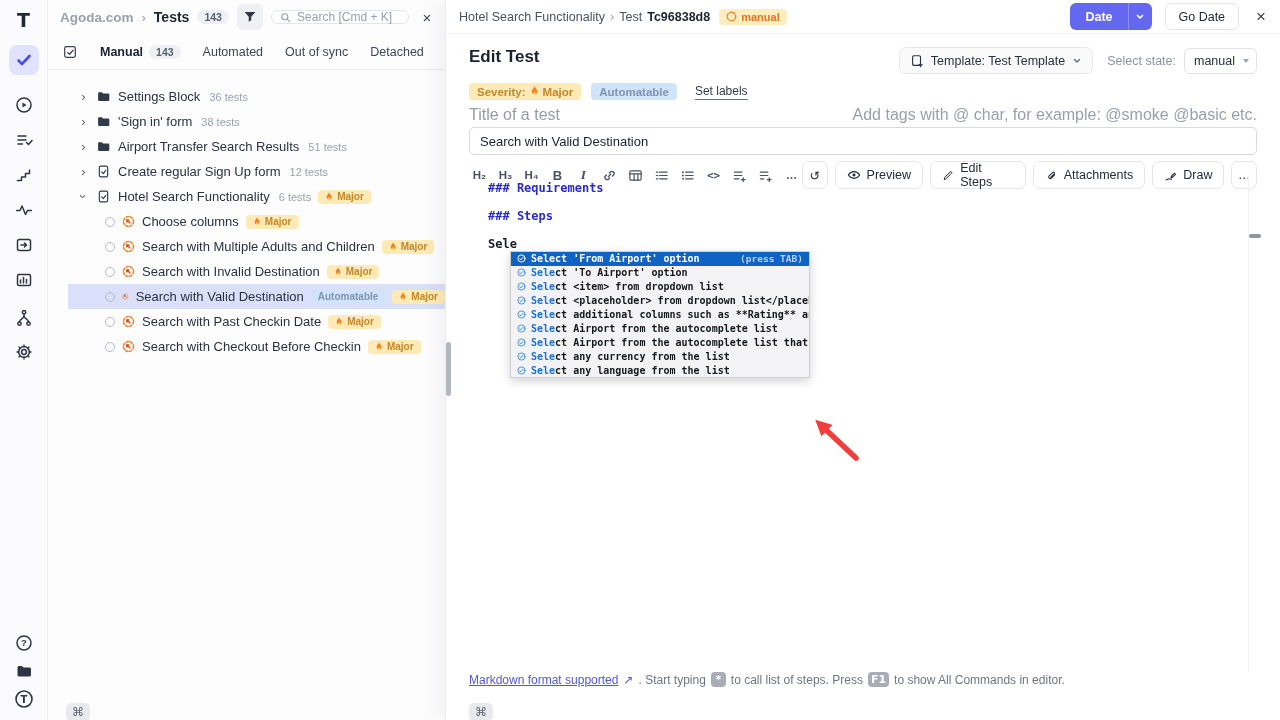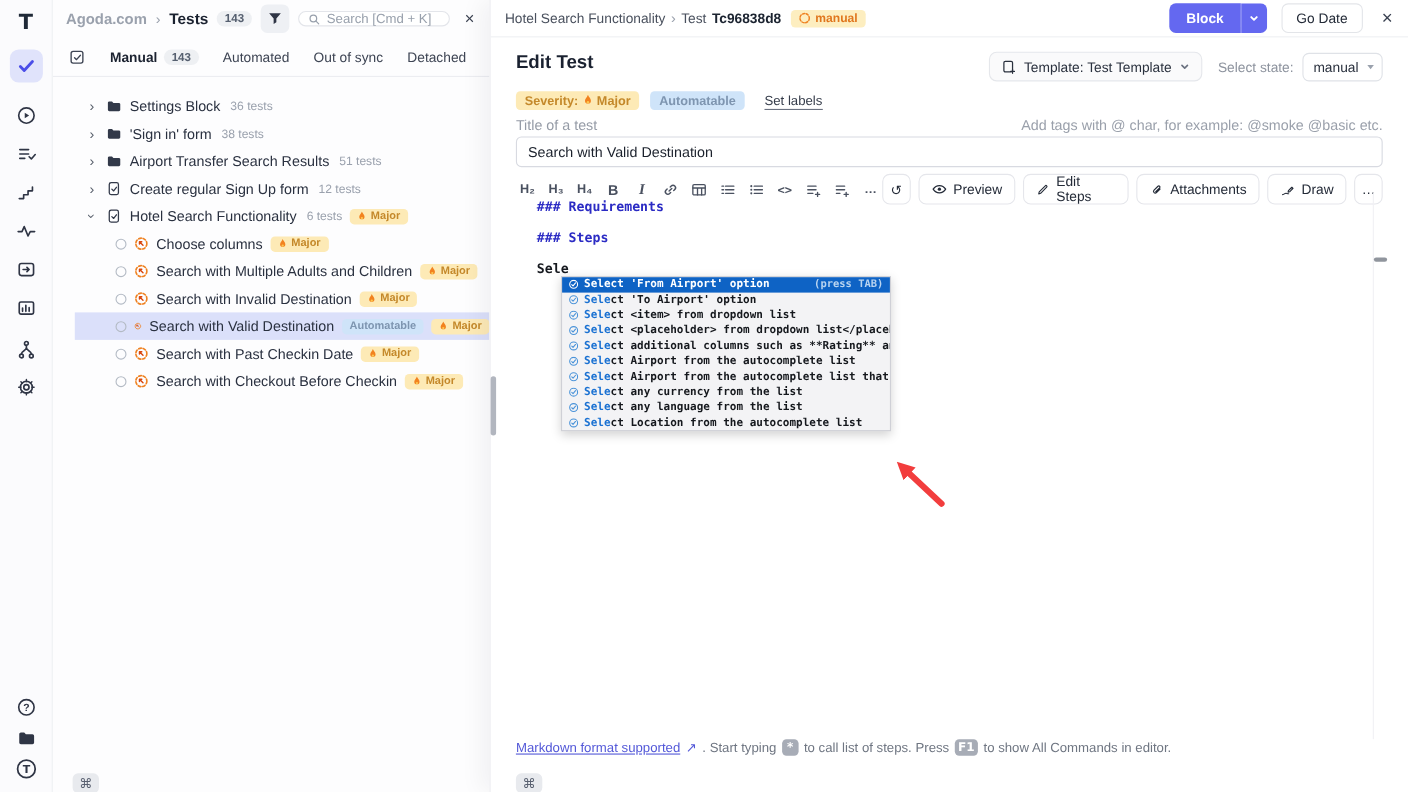--- a/index.html
+++ b/index.html
@@ -60,21 +60,21 @@
   .d-title { font-size:17px; font-weight:700; color:#1a2130; }
   .hr-right { margin-left:auto; display:flex; align-items:center; gap:8px; }
   .template-btn { height:27px; background:#fafafb; border:1px solid #e5e7eb; border-radius:7px; display:flex; align-items:center; gap:7px; padding:0 10px; font-size:12.5px; color:#2a313e; }
   .state-label { font-size:12.5px; color:#8d939e; margin-left:6px; }
   .state-select { height:26px; min-width:64px; border:1px solid #dfe2e7; border-radius:6px; background:#fff; display:flex; align-items:center; gap:8px; padding:0 7px 0 9px; font-size:12.5px; color:#2a313e; }
   .tri-down { width:0; height:0; border-left:3.5px solid transparent; border-right:3.5px solid transparent; border-top:4.5px solid #9aa1ad; }
   .badge-row { display:flex; align-items:center; gap:10px; margin-top:9px; }
   .chip-sev { display:inline-flex; align-items:center; gap:4px; background:#fdeab6; color:#c4882a; border-radius:4px; padding:2.5px 8px; font-size:11.5px; font-weight:600; }
   .chip-auto2 { background:#cfe4f9; color:#7e95b0; border-radius:4px; padding:2.5px 8px; font-size:11.5px; font-weight:600; }
   .set-labels { font-size:12px; color:#343b49; font-weight:500; border-bottom:1px solid #6a7180; padding-bottom:1px; margin-left:8px; }
-  .label-row { display:flex; margin-top:6px; font-size:13px; color:#959ba6;align-items:flex-end; }
+  .label-row { display:flex; margin-top:6px; font-size:16px; color:#959ba6;align-items:flex-end; }
   .tags-hint { margin-left:auto; color:#9aa0ab; }
   .title-input { margin-top:3px; width:100%; height:28px; border:1px solid #d8dae1; border-radius:5px; padding:0 10px; font-size:13px; color:#1b212c; font-family:inherit; outline:none; }
   .toolbar { display:flex; align-items:center; margin-top:6px; }
   .fmt { display:flex; align-items:center; gap:5px; color:#4a5160; }
   .fbtn { min-width:21px; height:22px; display:flex; align-items:center; justify-content:center; border-radius:4px; font-size:11.5px; font-weight:600; font-family:"Liberation Sans","DejaVu Sans",sans-serif; }
   .fbtn.b { font-weight:800; font-size:13px; }
   .fbtn.i { font-style:italic; font-family:"Liberation Serif",serif; font-size:13.5px; }
   .fbtn.code { font-family:"DejaVu Sans Mono",monospace; font-weight:700; font-size:11px; }
   .tb-right { margin-left:auto; display:flex; align-items:center; gap:7px; }
   .tbtn { height:28px; border:1px solid #e5e6eb; background:#fff; border-radius:7px; display:flex; align-items:center; gap:6px; padding:0 11px; font-size:12.5px; color:#242b38; font-weight:500; }
@@ -387,21 +387,21 @@
       <span>Test</span>
       <span class="d-id">Tc96838d8</span>
       <span class="badge-manual">
         <svg class="svg-ic" width="11" height="11" viewBox="0 0 13 13" style="color:#ef8222;stroke-width:1.6;stroke-dasharray:2.4 1.7">
             <circle cx="6.5" cy="6.5" r="5"></circle>
           </svg>
         <span>manual</span>
       </span>
       <span class="d-spacer"></span>
       <span class="save-split">
-        <span class="save-main">Block</span>
+        <span class="save-main">Date</span>
         <span class="save-caret">
           <svg class="svg-ic" width="10" height="10" viewBox="0 0 10 10" style="stroke-width:1.7">
               <path d="M2.5 3.5L5 6l2.5-2.5"></path>
             </svg>
         </span>
       </span>
       <span class="goback">Go Date</span>
       <span class="d-close">×</span>
     </div>
 
@@ -586,27 +586,20 @@
             </svg>
             <span><span class="ac-typed">Sele</span><span class="ac-rest">ct any currency from the list</span></span>
           </div>
         <div class="acrow">
             <svg class="svg-ic ac-ic" width="9" height="9" viewBox="0 0 10 10" style="stroke-width:1.1">
               <circle cx="5" cy="5" r="4"></circle>
               <path d="M3.1 5.2l1.3 1.3 2.5-3"></path>
             </svg>
             <span><span class="ac-typed">Sele</span><span class="ac-rest">ct any language from the list</span></span>
           </div>
-        <div class="acrow">
-            <svg class="svg-ic ac-ic" width="9" height="9" viewBox="0 0 10 10" style="stroke-width:1.1">
-              <circle cx="5" cy="5" r="4"></circle>
-              <path d="M3.1 5.2l1.3 1.3 2.5-3"></path>
-            </svg>
-            <span><span class="ac-typed">Sele</span><span class="ac-rest">ct Location from the autocomplete list</span></span>
-          </div>
       </div>
 
       <div class="e-vline"></div>
       <div class="e-dash"></div>
     </div>
 
     <svg class="red-arrow" width="72" height="62" viewBox="0 0 72 62">
       <defs>
         <marker id="ah" markerUnits="userSpaceOnUse" markerWidth="16" markerHeight="16" refX="4" refY="8" orient="auto">
           <path d="M0 0L16 8L0 16z" fill="#f23d3d"></path>

